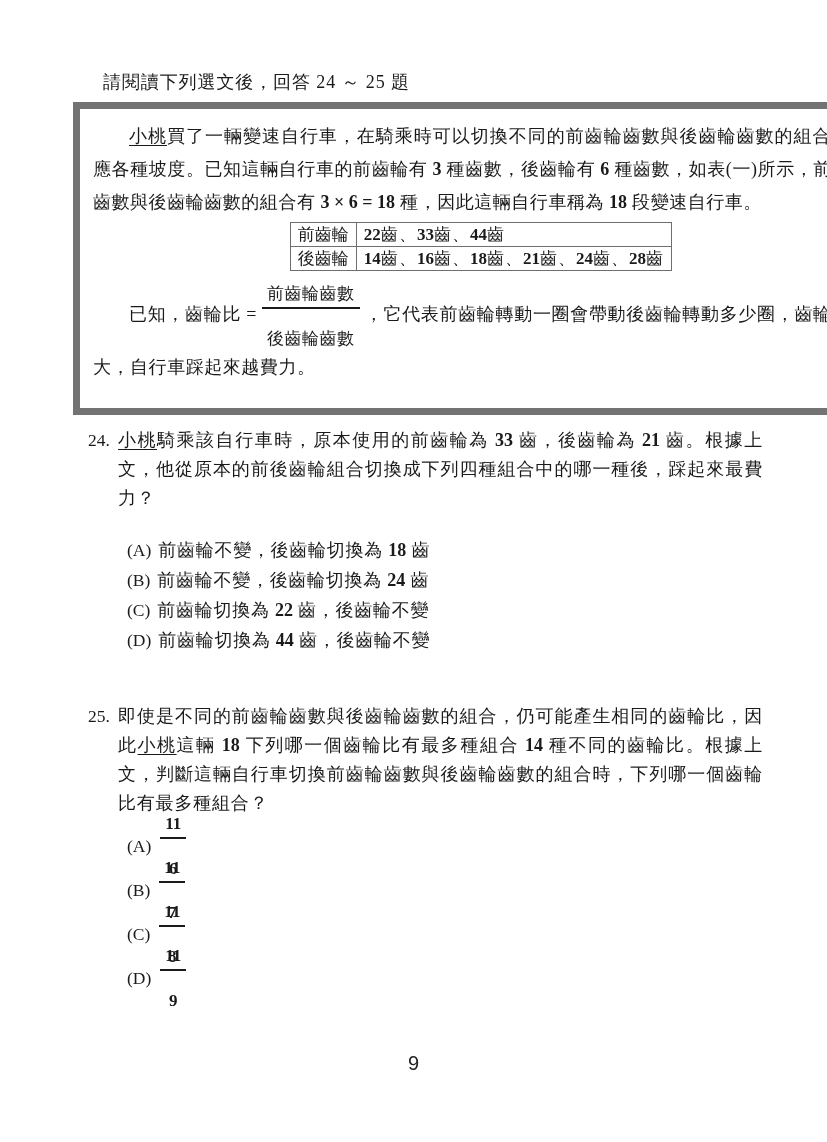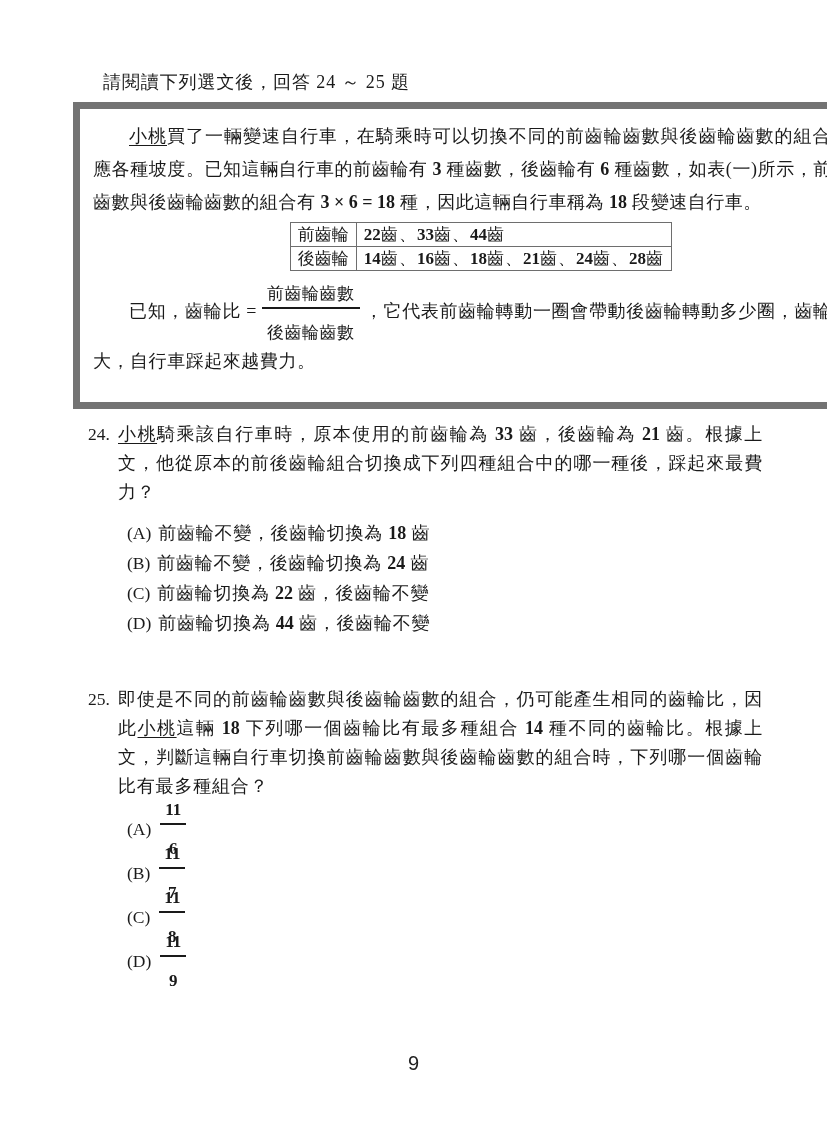--- a/index.html
+++ b/index.html
@@ -75,39 +75,39 @@
     text-align: center;
     text-indent: 0;
     margin: 0 5px;
     line-height: 1.4;
   }
   .fraction .fnum {
     display: block;
     border-bottom: 2px solid #1a1a1a;
     padding: 0 5px 1px 5px;
   }
-  .fraction .fden { display: block; padding-top: 12px; }
+  .fraction .fden { display: block; padding-top: 18px; }
   .formula-fraction { font-size: 17px; }
   
   .question { display: flex; margin-left: 15px; justify-content: flex-end; }
   .q24 { margin-top: 11px; }
   .q25 { margin-top: 47px; }
   .qnum {
     flex: 0 0 30px;
     font-size: 17.5px;
     line-height: 29px;
   }
   .qbody { flex: 1 1 auto; }
   .stem {
     font-size: 18px;
     line-height: 29px;
     text-align: justify;
     letter-spacing: 0.045em;
   }
-  .options { margin-top: 11px; padding-left: 9px; }
+  .options { margin-top: 22px; padding-left: 9px; }
   .option { font-size: 18px; line-height: 30px; letter-spacing: 0.04em; }
   .olabel {
     font-size: 17.5px;
     letter-spacing: 0;
     margin-right: 7px;
   }
   .foptions { margin-top: 7px; padding-left: 9px; }
   .foption { display: flex; align-items: center; height: 44px; }
   .foption .fraction {
     font-size: 17px;

